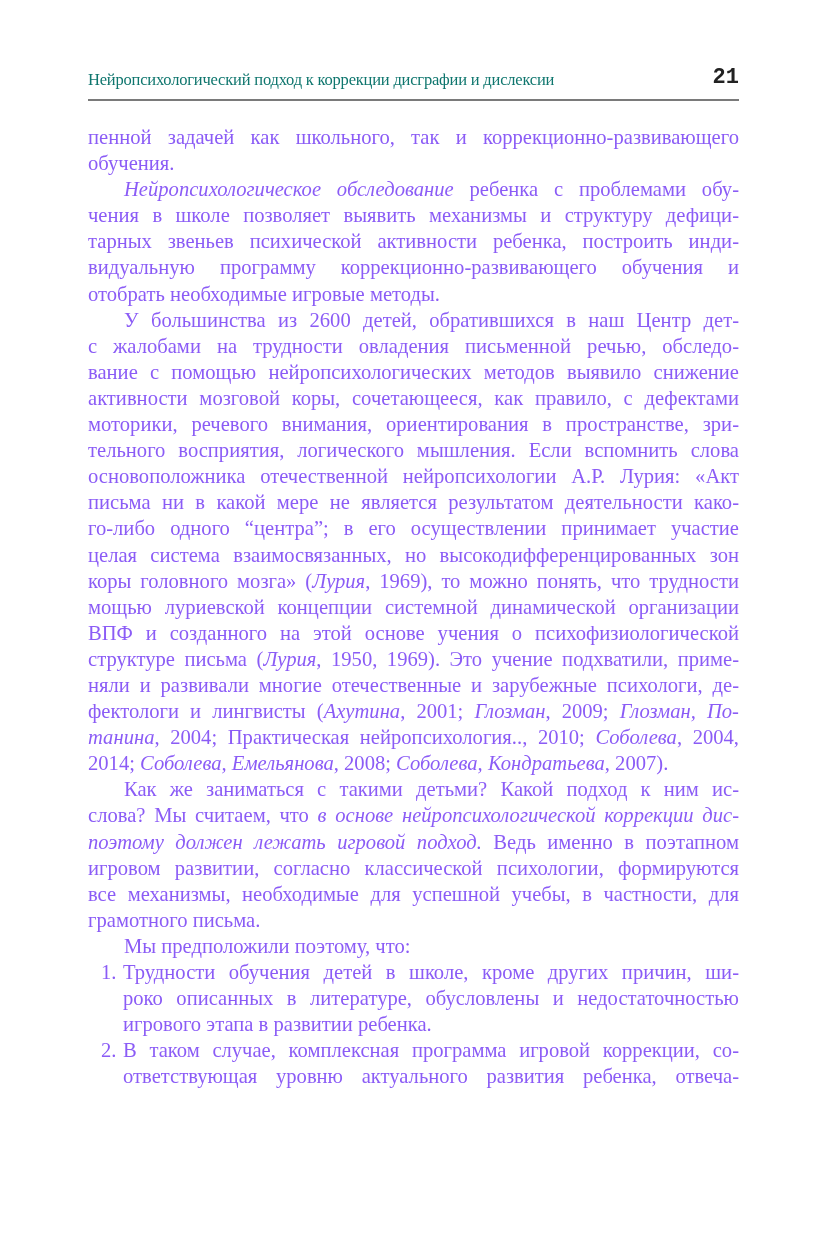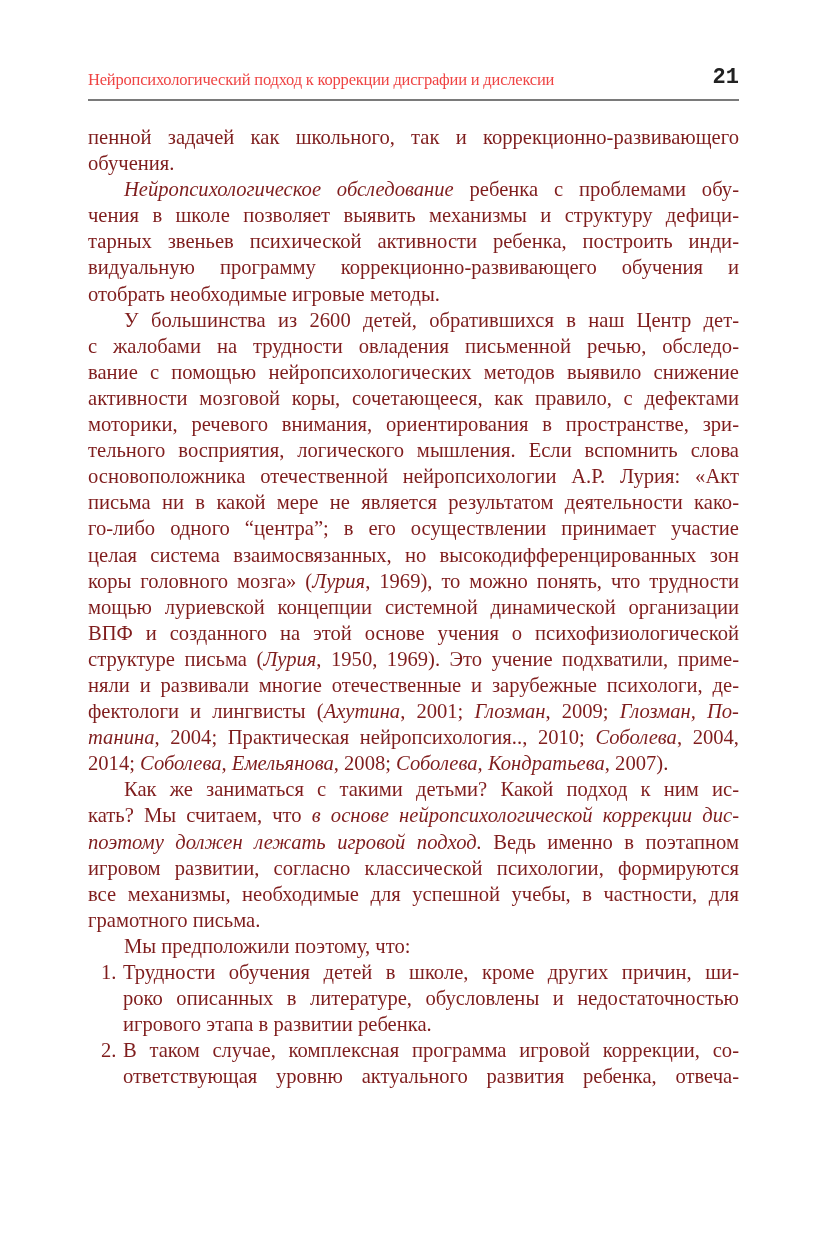--- a/index.html
+++ b/index.html
@@ -1,21 +1,21 @@
 <!DOCTYPE html>
 <html><head>
 <meta charset="utf-8">
 <style>
   html, body { margin:0; padding:0; background:#ffffff; }
   body { width:827px; height:1241px; position:relative; overflow:hidden; color:#1a1a1a; }
   .header { position:absolute; left:88px; top:62px; width:651px; height:38px; }
-  .running-title { position:absolute; left:0; top:8px; font-family:"Liberation Serif", serif; font-size:16.5px; letter-spacing:-0.2px; color:#ef4444; }
+  .running-title { position:absolute; left:0; top:8px; font-family:"Liberation Serif", serif; font-size:16.5px; letter-spacing:-0.2px; color:#0f766e; }
   .page-number { position:absolute; right:0; top:3px; font-family:Liberation Mono, monospace; font-weight:bold; font-size:22px; color:#222; }
   .rule { position:absolute; left:88px; top:99px; width:651px; height:2px; background:#7a7a7a; }
-  .body { position:absolute; left:88px; top:124px; width:651px; font-family:"Liberation Serif", serif; font-size:20.6px; line-height:26.1px; color:#7f1d1d; }
+  .body { position:absolute; left:88px; top:124px; width:651px; font-family:"Liberation Serif", serif; font-size:20.6px; line-height:26.1px; color:#8b5cf6; }
   .line { display:block; white-space:nowrap; text-align:justify; text-align-last:justify; height:26.1px; overflow:visible; }
   .line.last { text-align-last:left; }
   .line.indent { padding-left:36px; }
   .line.li { padding-left:35px; position:relative; }
   .line.li .num { position:absolute; left:13px; }
   em { }
 </style>
 </head>
 <body>
 
@@ -56,21 +56,21 @@
     <span class="line">ВПФ и созданного на этой основе учения о психофизиологической</span>
     <span class="line"><span>структуре письма (</span><em>Лурия</em><span>, 1950, 1969). Это учение подхватили, приме-</span></span>
     <span class="line">няли и развивали многие отечественные и зарубежные психологи, де-</span>
     <span class="line"><span>фектологи и лингвисты (</span><em>Ахутина</em><span>, 2001; </span><em>Глозман</em><span>, 2009; </span><em>Глозман, По-</em></span>
     <span class="line"><em>танина</em><span>, 2004; Практическая нейропсихология.., 2010; </span><em>Соболева</em><span>, 2004,</span></span>
     <span class="line last"><span>2014; </span><em>Соболева, Емельянова</em><span>, 2008; </span><em>Соболева, Кондратьева</em><span>, 2007).</span></span>
   </div>
 
   <div>
     <span class="line indent">Как же заниматься с такими детьми? Какой подход к ним ис-</span>
-    <span class="line"><span>кать? Мы считаем, что </span><em>в основе нейропсихологической коррекции дис-</em></span>
+    <span class="line"><span>слова? Мы считаем, что </span><em>в основе нейропсихологической коррекции дис-</em></span>
     <span class="line"><em>поэтому должен лежать игровой подход.</em><span> Ведь именно в поэтапном</span></span>
     <span class="line">игровом развитии, согласно классической психологии, формируются</span>
     <span class="line">все механизмы, необходимые для успешной учебы, в частности, для</span>
     <span class="line last">грамотного письма.</span>
   </div>
 
   <div>
     <span class="line indent last">Мы предположили поэтому, что:</span>
   </div>
 

